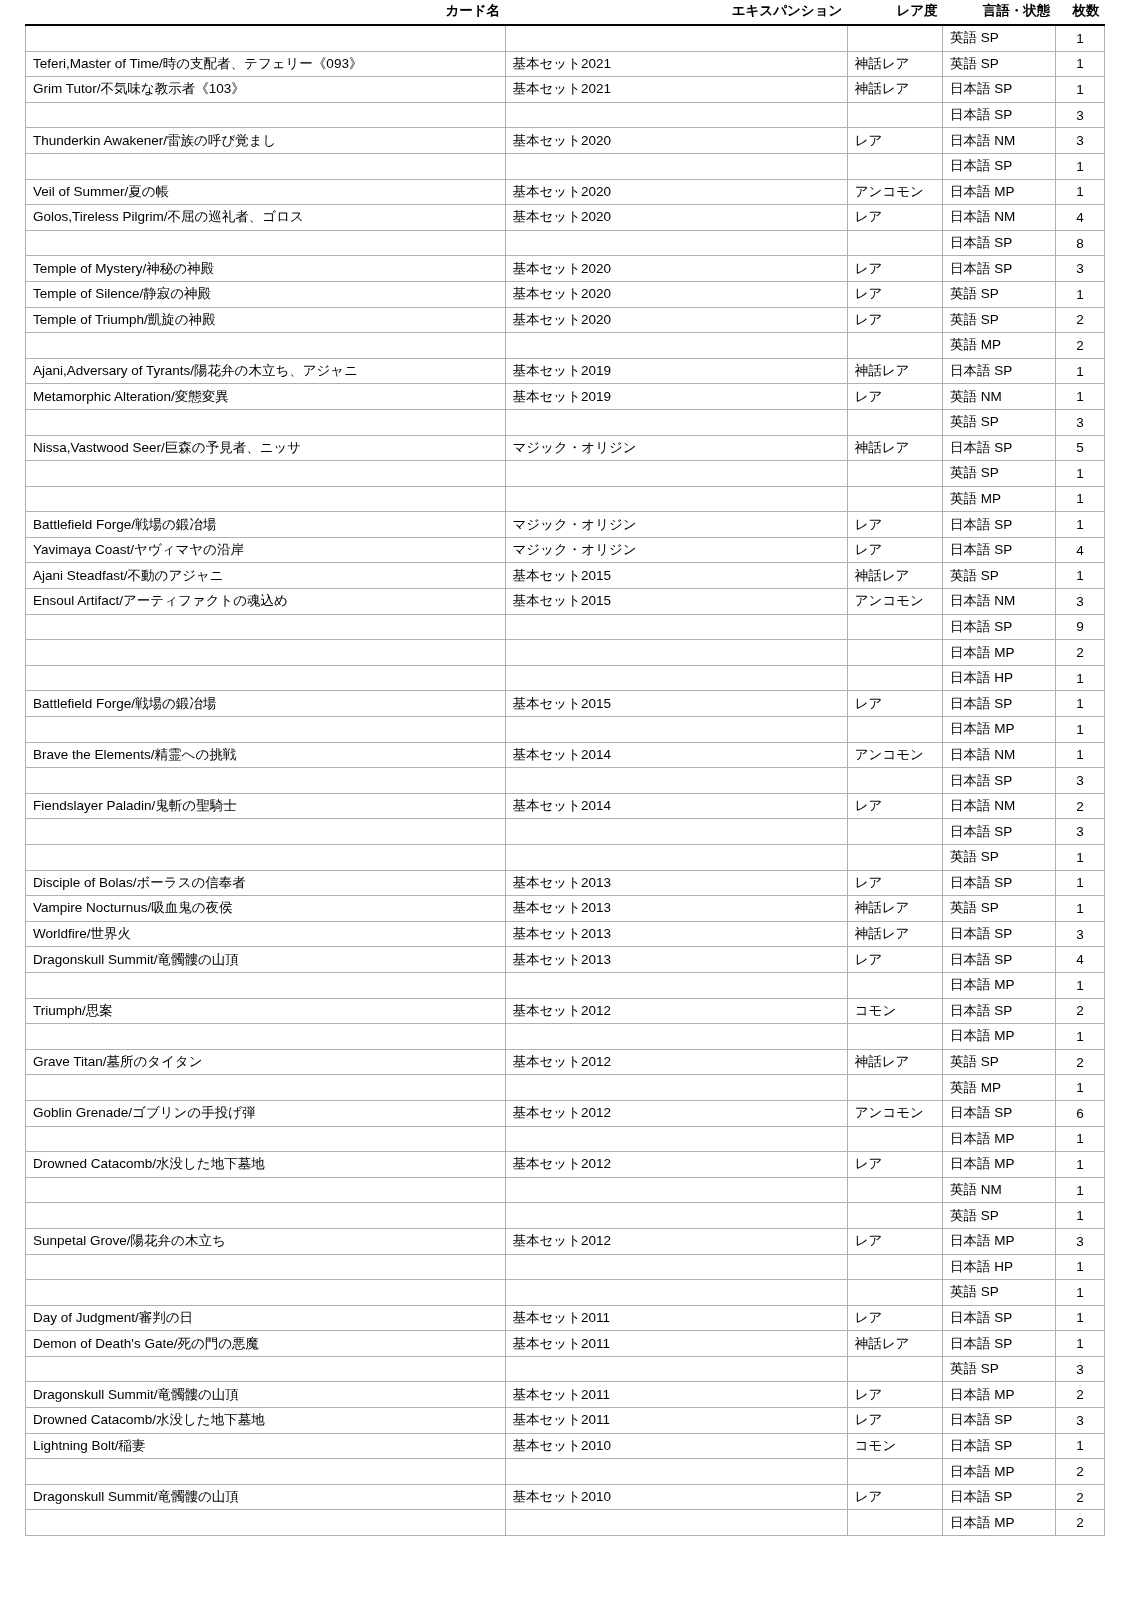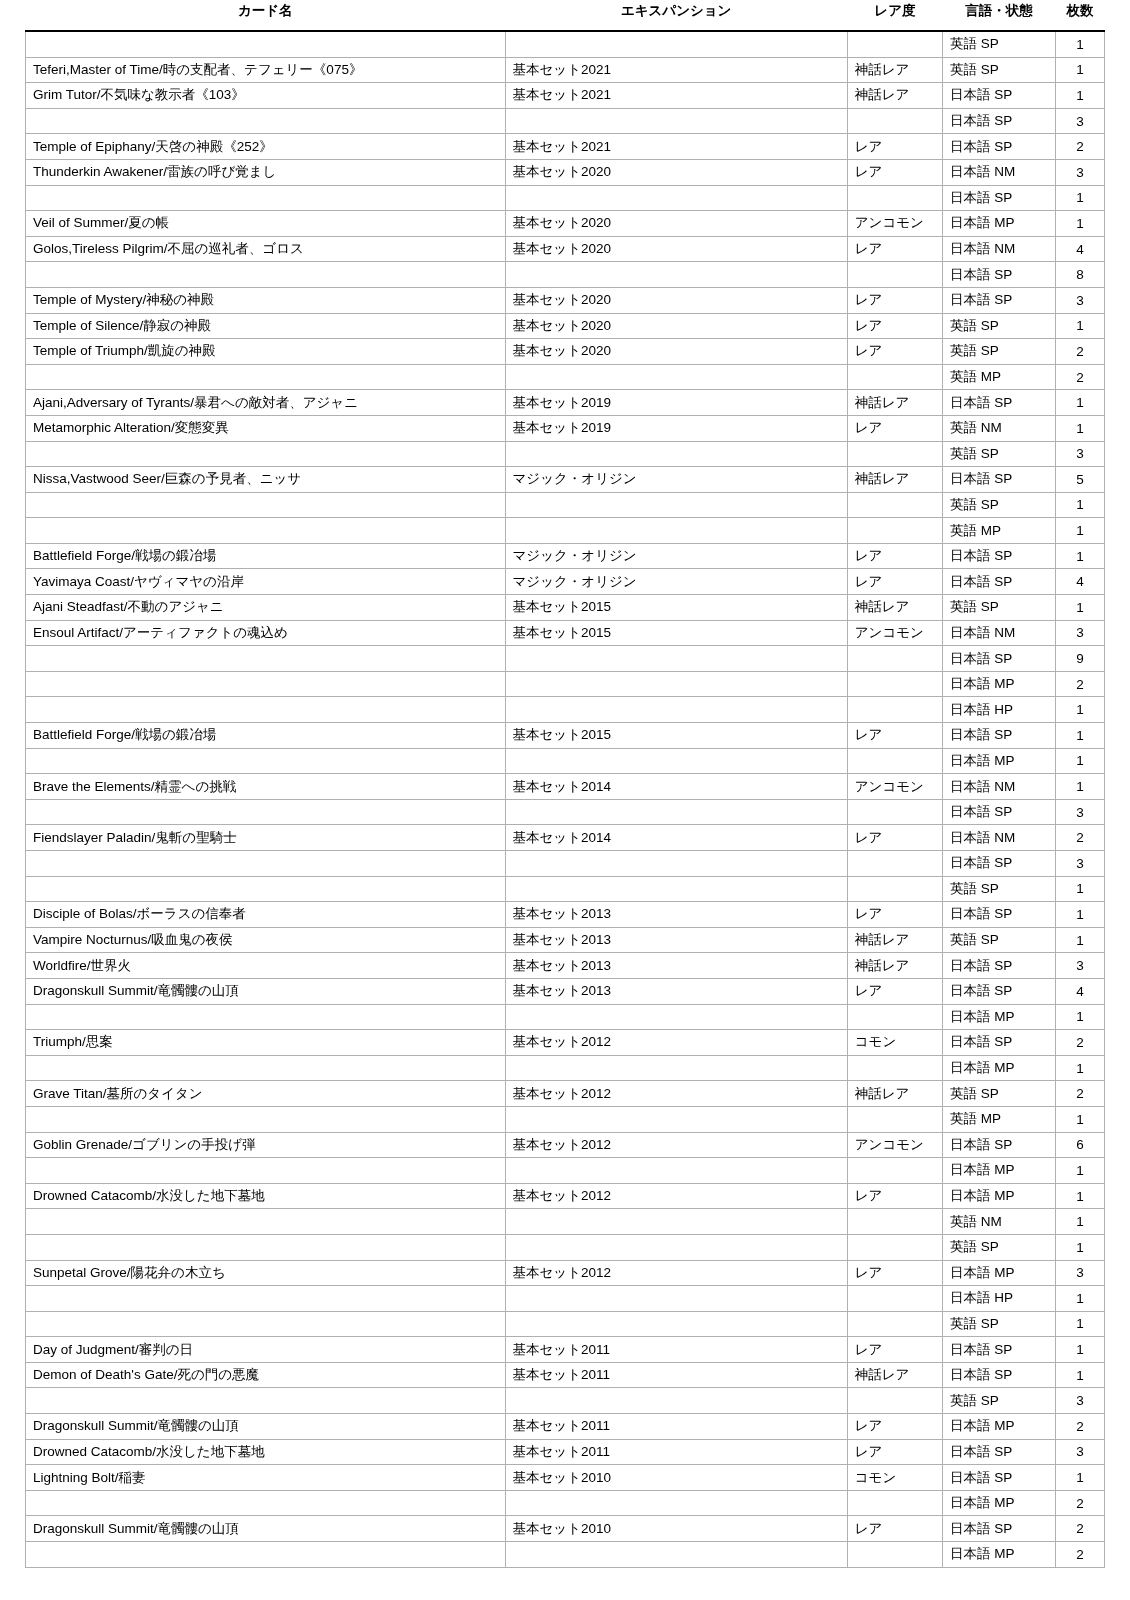--- a/index.html
+++ b/index.html
@@ -28,22 +28,22 @@
     vertical-align: middle;
     overflow: hidden;
     white-space: nowrap;
   }
   table.card-table thead th {
     font-weight: bold;
     border-top: none;
     border-left: none;
     border-right: none;
     border-bottom: 2px solid #000000;
-    text-align: center;
-    padding-bottom: 8px;
+    text-align: right;
+    padding-bottom: 2px;
     height: 22px;
   }
   col.c-name  { width: 468px; }
   col.c-exp   { width: 334px; }
   col.c-rare  { width: 93px; }
   col.c-lang  { width: 110px; }
   col.c-qty   { width: 48px; }
   td.qty, th.qty { text-align: center; }
   tbody td.name { padding-left: 7px; }
   tbody td.exp  { padding-left: 7px; }
@@ -72,48 +72,41 @@
   </thead>
   <tbody id="table-body">
       <tr>
         <td class="name"></td>
         <td class="exp"></td>
         <td class="rare"></td>
         <td class="lang">英語 SP</td>
         <td class="qty">1</td>
       </tr>
       <tr>
-        <td class="name">Teferi,Master of Time/時の支配者、テフェリー《075》</td>
+        <td class="name">Teferi,Master of Time/時の支配者、テフェリー《093》</td>
         <td class="exp">基本セット2021</td>
         <td class="rare">神話レア</td>
         <td class="lang">英語 SP</td>
         <td class="qty">1</td>
       </tr>
       <tr>
         <td class="name">Grim Tutor/不気味な教示者《103》</td>
         <td class="exp">基本セット2021</td>
         <td class="rare">神話レア</td>
         <td class="lang">日本語 SP</td>
         <td class="qty">1</td>
       </tr>
       <tr>
         <td class="name"></td>
         <td class="exp"></td>
         <td class="rare"></td>
         <td class="lang">日本語 SP</td>
         <td class="qty">3</td>
       </tr>
       <tr>
-        <td class="name">Temple of Epiphany/天啓の神殿《252》</td>
-        <td class="exp">基本セット2021</td>
-        <td class="rare">レア</td>
-        <td class="lang">日本語 SP</td>
-        <td class="qty">2</td>
-      </tr>
-      <tr>
         <td class="name">Thunderkin Awakener/雷族の呼び覚まし</td>
         <td class="exp">基本セット2020</td>
         <td class="rare">レア</td>
         <td class="lang">日本語 NM</td>
         <td class="qty">3</td>
       </tr>
       <tr>
         <td class="name"></td>
         <td class="exp"></td>
         <td class="rare"></td>
@@ -163,21 +156,21 @@
         <td class="qty">2</td>
       </tr>
       <tr>
         <td class="name"></td>
         <td class="exp"></td>
         <td class="rare"></td>
         <td class="lang">英語 MP</td>
         <td class="qty">2</td>
       </tr>
       <tr>
-        <td class="name">Ajani,Adversary of Tyrants/暴君への敵対者、アジャニ</td>
+        <td class="name">Ajani,Adversary of Tyrants/陽花弁の木立ち、アジャニ</td>
         <td class="exp">基本セット2019</td>
         <td class="rare">神話レア</td>
         <td class="lang">日本語 SP</td>
         <td class="qty">1</td>
       </tr>
       <tr>
         <td class="name">Metamorphic Alteration/変態変異</td>
         <td class="exp">基本セット2019</td>
         <td class="rare">レア</td>
         <td class="lang">英語 NM</td>

